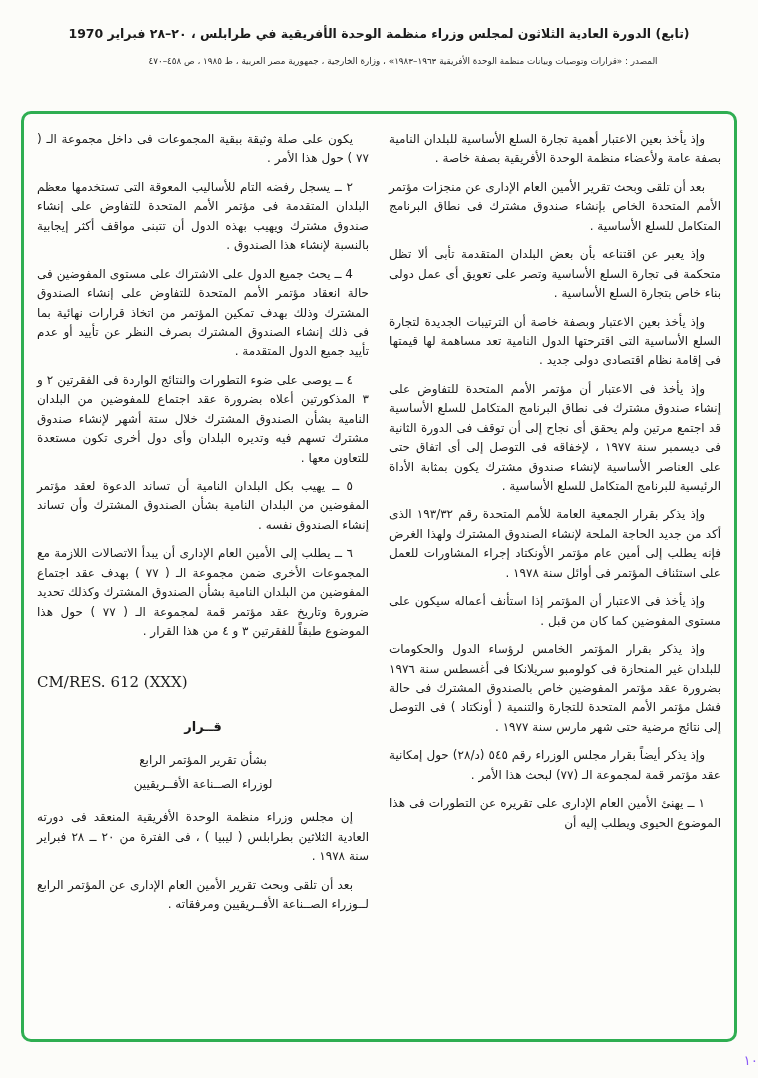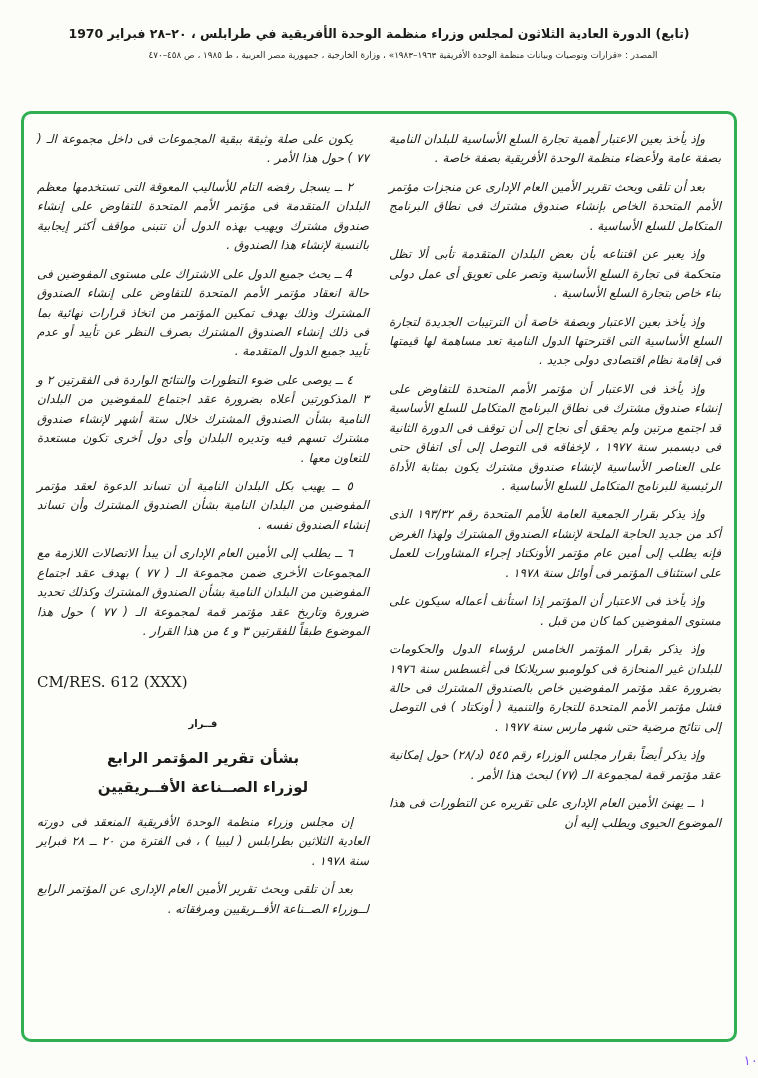--- a/index.html
+++ b/index.html
@@ -12,21 +12,21 @@
     overflow: hidden;
   }
   .doc-header { text-align: center; padding-top: 26px; direction: rtl; }
   .doc-title {
     font-size: 12.5px;
     font-weight: bold;
     letter-spacing: 0.2px;
   }
   .doc-source {
     font-size: 8.8px;
-    margin-top: 9px;
+    margin-top: 15px;
     color: #2a2a2a;
     padding-left: 48px;
   }
   .content-frame {
     position: absolute;
     left: 21px; right: 21px;
     top: 111px; height: 931px;
     border: 3px solid var(--frame-green, #2fae52);
     border-radius: 10px;
     padding: 16px 13px 12px 13px;
@@ -43,41 +43,40 @@
     flex: 1 1 0;
     min-width: 0;
     text-align: justify;
     font-size: 12px;
     line-height: 1.62;
     direction: rtl;
   }
   .col p {
     margin-bottom: 9px;
     text-indent: 16px;
-    font-style: italic;
   }
   .res-code {
     direction: ltr;
     text-align: left;
     font-family: "DejaVu Serif", serif;
     font-size: 15px;
     margin: 28px 0 22px 0;
     text-indent: 0;
   }
   .res-title {
     text-align: center;
     font-weight: bold;
-    font-size: 10px;
+    font-size: 13px;
     margin-bottom: 14px;
     word-spacing: 2px;
   }
   .res-sub {
     text-align: center;
-    font-weight: bold;
-    font-size: 15px;
+    font-weight: normal;
+    font-size: 12px;
     margin-bottom: 5px;
     line-height: 1.6;
   }
   .res-sub + p { margin-top: 14px; }
   .page-footer {
     position: absolute;
     left: 0; right: 0;
     bottom: 10px;
     text-align: right;
     font-size: 13.5px;

